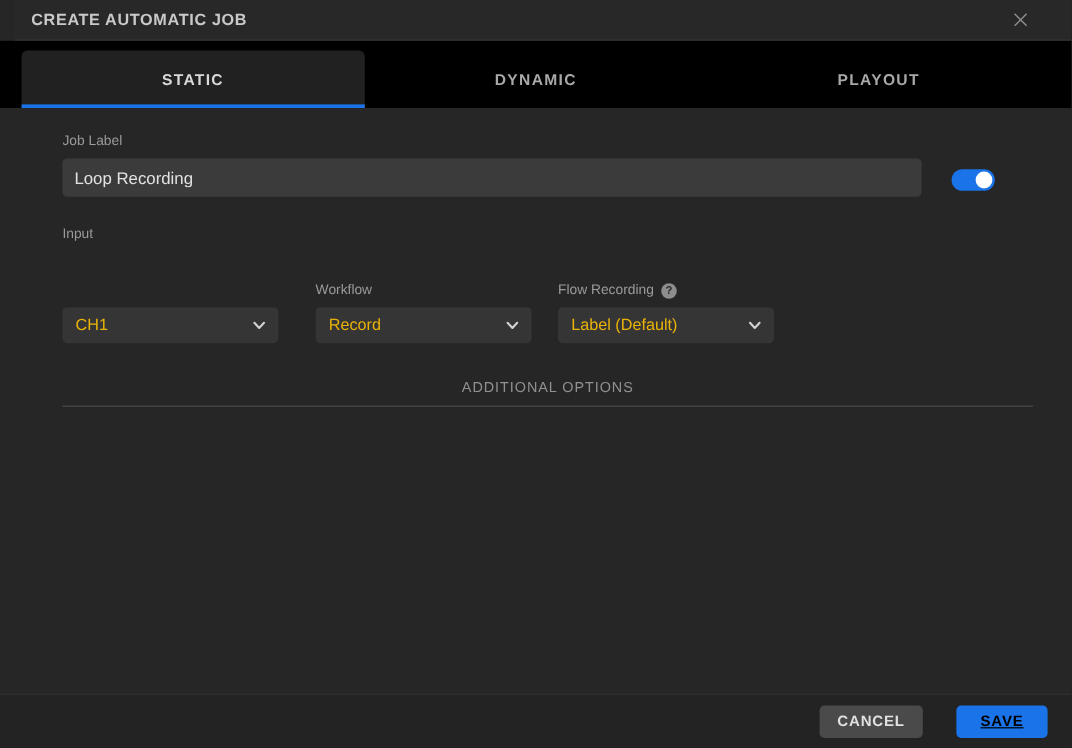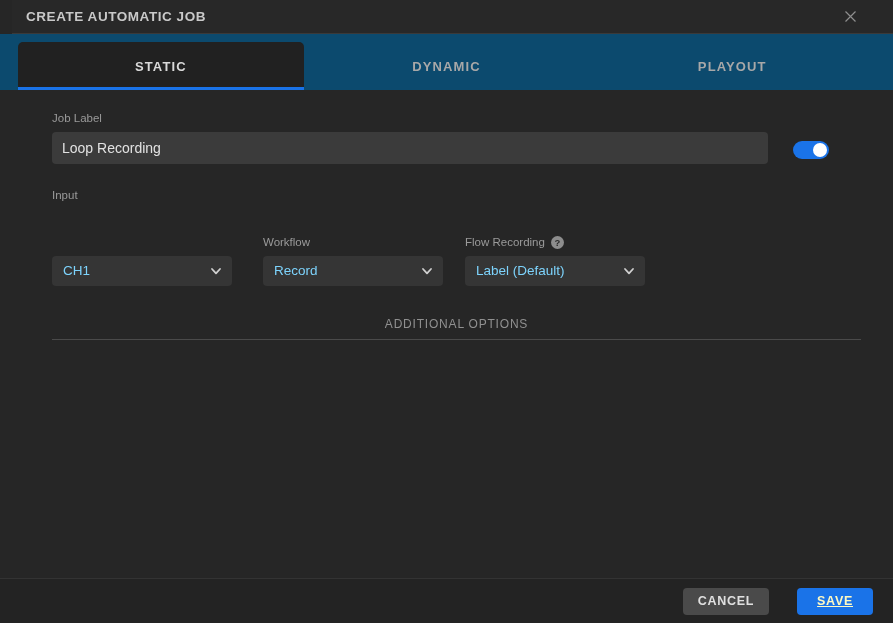--- a/index.html
+++ b/index.html
@@ -57,21 +57,21 @@
   }
   .close-btn svg { display: block; }
 
   
   .tabs {
     flex: 0 0 56px;
     height: 56px;
     display: flex;
     align-items: stretch;
     padding: 8px 18px 0 18px;
-    background: #0c4a6e;
+    background: #000000;
   }
   .tab {
     flex: 1 1 0;
     position: relative;
     display: flex;
     align-items: center;
     justify-content: center;
     font-size: 13px;
     font-weight: bold;
     letter-spacing: 1.1px;
@@ -174,21 +174,21 @@
     border-radius: 4px;
     display: flex;
     align-items: center;
     justify-content: space-between;
     padding: 0 9px 0 11px;
     cursor: pointer;
     user-select: none;
   }
   .select-value {
     font-size: 13.5px;
-    color: #7dd3fc;
+    color: #eab308;
     white-space: nowrap;
     overflow: hidden;
     text-overflow: ellipsis;
   }
   .chev { flex: 0 0 auto; color: #d0d0d0; display: flex; }
   .chev svg { display: block; }
 
   .help-icon {
     width: 13px;
     height: 13px;
@@ -242,21 +242,21 @@
     border: none;
     font-family: "Liberation Sans", sans-serif;
     font-size: 12.5px;
     font-weight: bold;
     letter-spacing: 0.7px;
     cursor: pointer;
     padding: 0 15px;
     line-height: 1;
   }
   .btn-cancel { background: #4a4a4a; color: #e0e0e0; }
-  .btn-save   { background: #1a73e8; color: #fef9c3; padding: 0 20px; text-decoration: underline; }
+  .btn-save   { background: #1a73e8; color: #000000; padding: 0 20px; text-decoration: underline; }
 </style>
 </head>
 <body>
 
 <div class="dialog">
 
   <div class="header">
     <div class="header-title">CREATE AUTOMATIC JOB</div>
     <div class="close-btn">
       <svg width="15" height="15" viewBox="0 0 15 15" aria-hidden="true">

